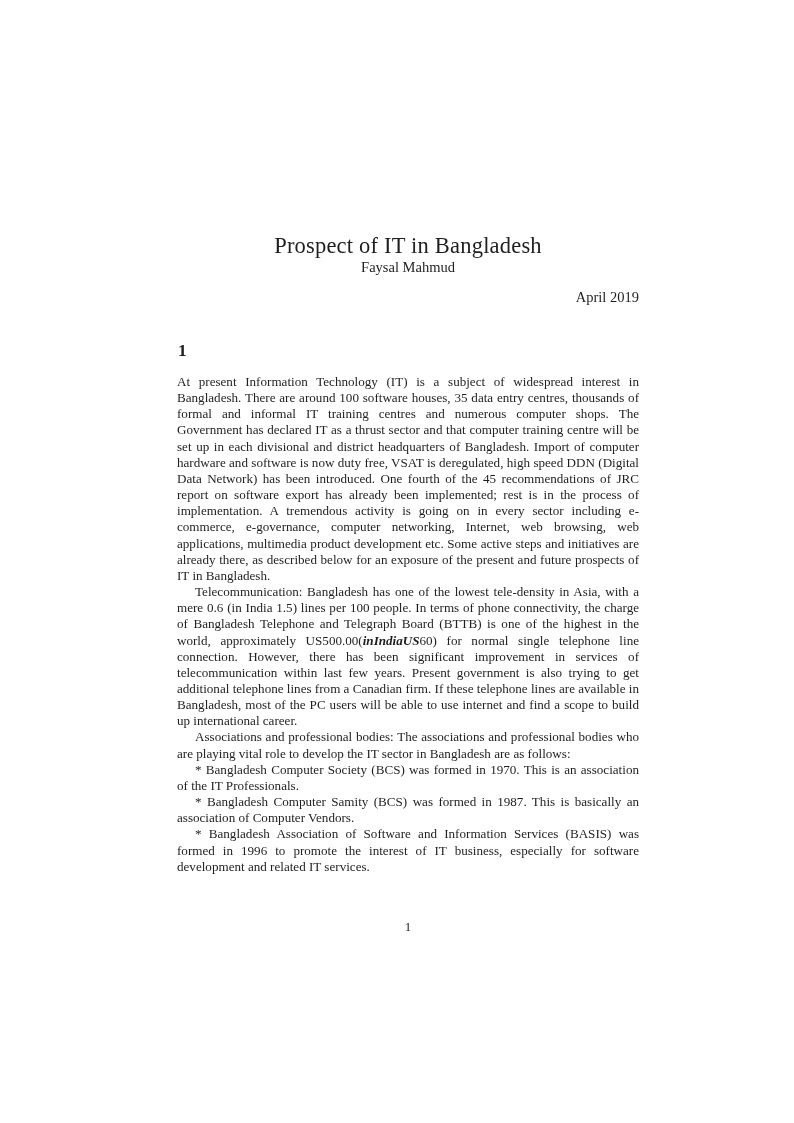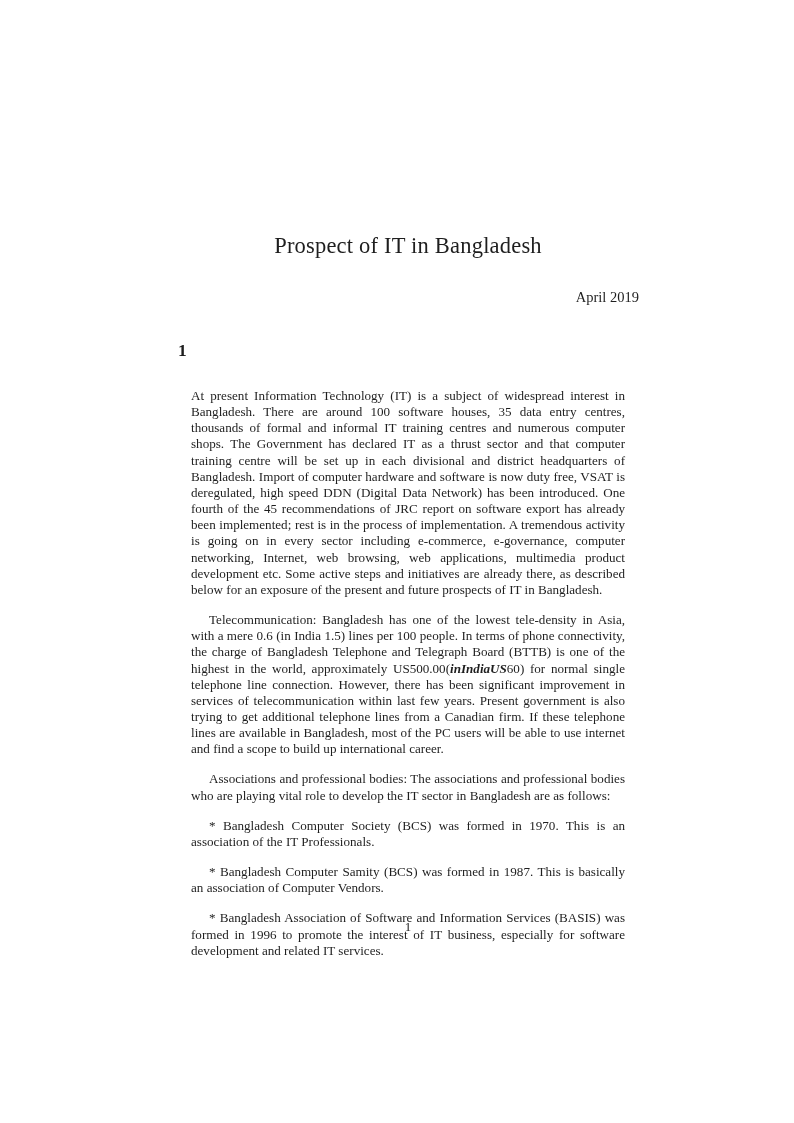--- a/index.html
+++ b/index.html
@@ -64,21 +64,21 @@
   .body-text {
     position: absolute;
     top: 374px;
     left: 0;
     width: 462px;
     font-size: 13.1px;
     line-height: 16.15px;
     text-align: justify;
   }
   .body-text p {
-    margin: 14px;
+    margin: 0;
     padding: 0;
     text-indent: 18px;
   }
   .body-text p.noindent {
     text-indent: 0;
   }
   .math-italic {
     font-style: italic;
     font-weight: bold;
   }
@@ -93,20 +93,21 @@
   }
 </style>
 </head>
 <body>
 
 <div class="page">
   <div class="content">
 
     <div class="doc-title">Prospect of IT in Bangladesh</div>
 
+    <div class="doc-author">Faysal Mahmud</div>
 
     <div class="doc-date">April 2019</div>
 
     <div class="section-heading">1</div>
 
     <div class="body-text">
       <p class="noindent">At present Information Technology (IT) is a subject of widespread interest in Bangladesh. There are around 100 software houses, 35 data entry centres, thousands of formal and informal IT training centres and numerous computer shops. The Government has declared IT as a thrust sector and that computer training centre will be set up in each divisional and district headquarters of Bangladesh. Import of computer hardware and software is now duty free, VSAT is deregulated, high speed DDN (Digital Data Network) has been introduced. One fourth of the 45 recommendations of JRC report on software export has already been implemented; rest is in the process of implementation. A tremendous activity is going on in every sector including e-commerce, e-governance, computer networking, Internet, web browsing, web applications, multimedia product development etc. Some active steps and initiatives are already there, as described below for an exposure of the present and future prospects of IT in Bangladesh.</p>
       <p><span>Telecommunication: Bangladesh has one of the lowest tele-density in Asia, with a mere 0.6 (in India 1.5) lines per 100 people. In terms of phone connectivity, the charge of Bangladesh Telephone and Telegraph Board (BTTB) is one of the highest in the world, approximately US500.00(</span><span class="math-italic">inIndiaUS</span><span>60) for normal single telephone line connection. However, there has been significant improvement in services of telecommunication within last few years. Present government is also trying to get additional telephone lines from a Canadian firm. If these telephone lines are available in Bangladesh, most of the PC users will be able to use internet and find a scope to build up international career.</span></p>
       <p>Associations and professional bodies: The associations and professional bodies who are playing vital role to develop the IT sector in Bangladesh are as follows:</p>
       <p>* Bangladesh Computer Society (BCS) was formed in 1970. This is an association of the IT Professionals.</p>

